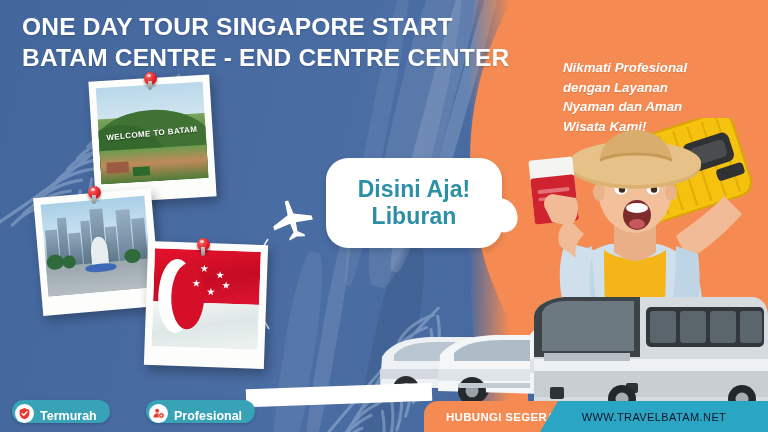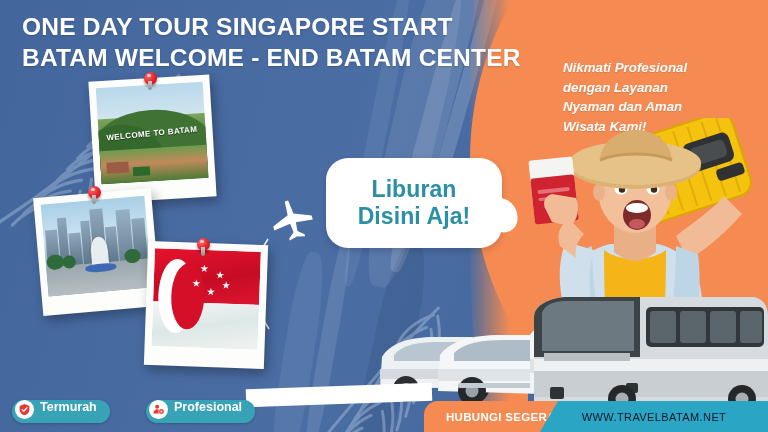--- a/index.html
+++ b/index.html
@@ -196,21 +196,21 @@
 
   
   .vehicles { position:absolute; left:380px; top:295px; width:388px; height:115px; }
 
   
   .badge {
     position:absolute;
     height:23px;
     background:#38a2b6;
     border-radius:12px;
-    display:flex; align-items:flex-start; gap:6px;
+    display:flex; align-items:flex-end; gap:6px;
     padding:0 13px 0 3px;
     box-shadow: 0 1px 3px rgba(0,0,0,.2);
   }
   .badge-termurah { left:12px; top:400px; }
   .badge-profesional { left:146px; top:400px; }
   .badge-ico {
     width:19px; height:19px; border-radius:50%; background:#fff;
     display:flex; align-items:center; justify-content:center; flex:0 0 auto;
   }
   .badge-label { color:#ffffff; font-size:12.5px; font-weight:700; white-space:nowrap; }
@@ -304,21 +304,21 @@
         <path d="M142 60 C142 78 138 93 131 105"></path>
           <path d="M131 72 C131 90 127 105 120 117"></path>
         <path d="M120 84 C120 102 116 117 109 129"></path>
           <path d="M109 96 C109 114 105 129 98 141"></path>
       </g>
     </svg>
   </div>
 
   <div class="title">
     <span class="title-line">ONE DAY TOUR SINGAPORE START</span>
-    <span class="title-line">BATAM WELCOME - END BATAM CENTER</span>
+    <span class="title-line">BATAM CENTRE - END CENTRE CENTER</span>
   </div>
 
   <div class="tagline">
     <div>Nikmati Profesional</div>
     <div>dengan Layanan</div>
     <div>Nyaman dan Aman</div>
     <div>Wisata Kami!</div>
   </div>
 
   <div class="plane">
@@ -376,22 +376,22 @@
       <span class="star" style="left:64%; top:31%;">★</span>
       <span class="star" style="left:50%; top:38%;">★</span>
     </div>
   </div>
   <div class="pin" style="left:197px; top:238px;">
       <i class="pin-hi"></i>
     </div>
 
   <div class="bubble">
     <div class="bubble-tail"></div>
+    <div class="bubble-line">Disini Aja!</div>
     <div class="bubble-line">Liburan</div>
-    <div class="bubble-line">Disini Aja!</div>
   </div>
 
   <div class="traveler">
     <svg width="290" height="250" viewBox="0 0 290 250">
 
       <g transform="rotate(-18 200 70)">
         <rect x="150" y="10" width="120" height="86" rx="14" fill="#f5c20f"></rect>
         <rect x="150" y="10" width="120" height="86" rx="14" fill="none" stroke="#d9a800" stroke-width="2"></rect>
         <g stroke="#e0ae06" stroke-width="2">
           <line x1="166" y1="14" x2="166" y2="92"></line>

